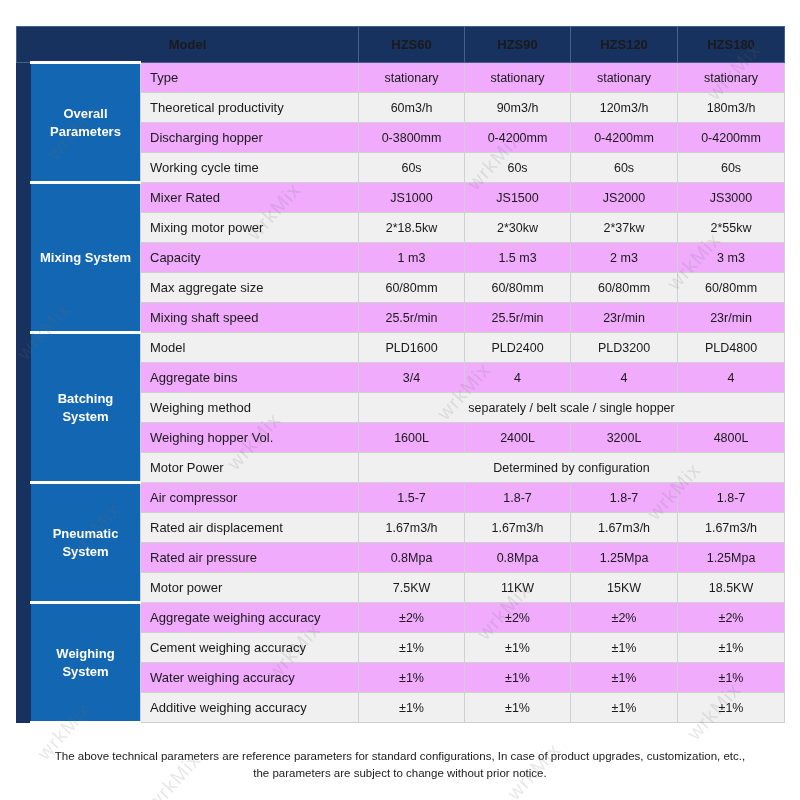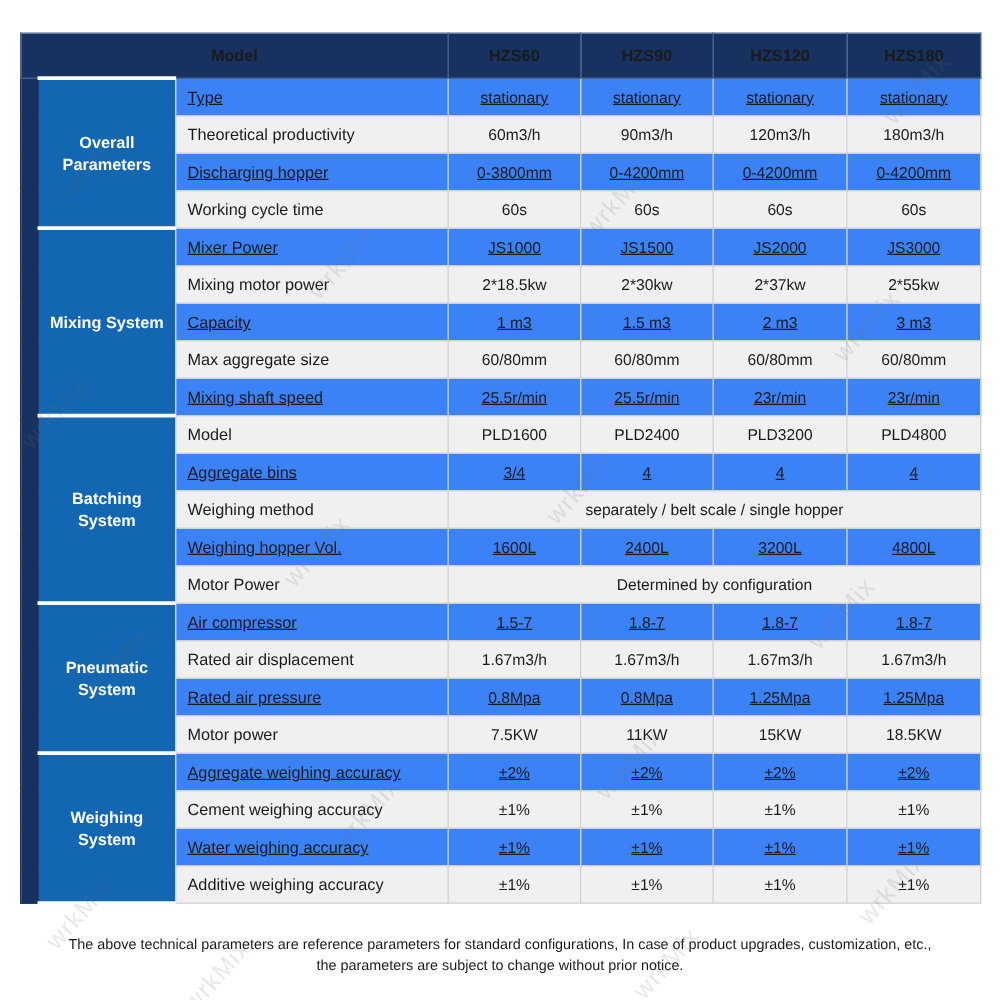--- a/index.html
+++ b/index.html
@@ -30,21 +30,21 @@
     height:36px;
     border:1px solid #44608c;
     text-align:center;
   }
   tbody td{
     height:30px;
     border:1px solid var(--border-c,#d0d0d0);
     text-align:center;
   }
   tr.odd td.stripe-cell{ background:#f0f0f0;margin-left:32px; }
-  tr.even td.stripe-cell{ background:#3b82f6;text-decoration:underline; }
+  tr.even td.stripe-cell{ background:#f0abfc; }
   td.dark-strip{
     background:var(--header-bg,#17325e);
     border:1px solid var(--header-bg,#17325e);
     padding:0;
   }
   td.group-label{
     background:var(--group-bg,#1366b1);
     color:#ffffff;
     font-weight:bold;
     text-align:center;
@@ -135,21 +135,21 @@
       </tr>
       <tr class="odd">
         <td class="param-label stripe-cell">Working cycle time</td>
         <td class="value-cell stripe-cell">60s</td>
         <td class="value-cell stripe-cell">60s</td>
         <td class="value-cell stripe-cell">60s</td>
         <td class="value-cell stripe-cell">60s</td>
       </tr>
       <tr class="even">
         <td rowspan="5" class="group-label">Mixing System</td>
-        <td class="param-label stripe-cell">Mixer Power</td>
+        <td class="param-label stripe-cell">Mixer Rated</td>
         <td class="value-cell stripe-cell">JS1000</td>
         <td class="value-cell stripe-cell">JS1500</td>
         <td class="value-cell stripe-cell">JS2000</td>
         <td class="value-cell stripe-cell">JS3000</td>
       </tr>
       <tr class="odd">
         <td class="param-label stripe-cell">Mixing motor power</td>
         <td class="value-cell stripe-cell">2*18.5kw</td>
         <td class="value-cell stripe-cell">2*30kw</td>
         <td class="value-cell stripe-cell">2*37kw</td>

